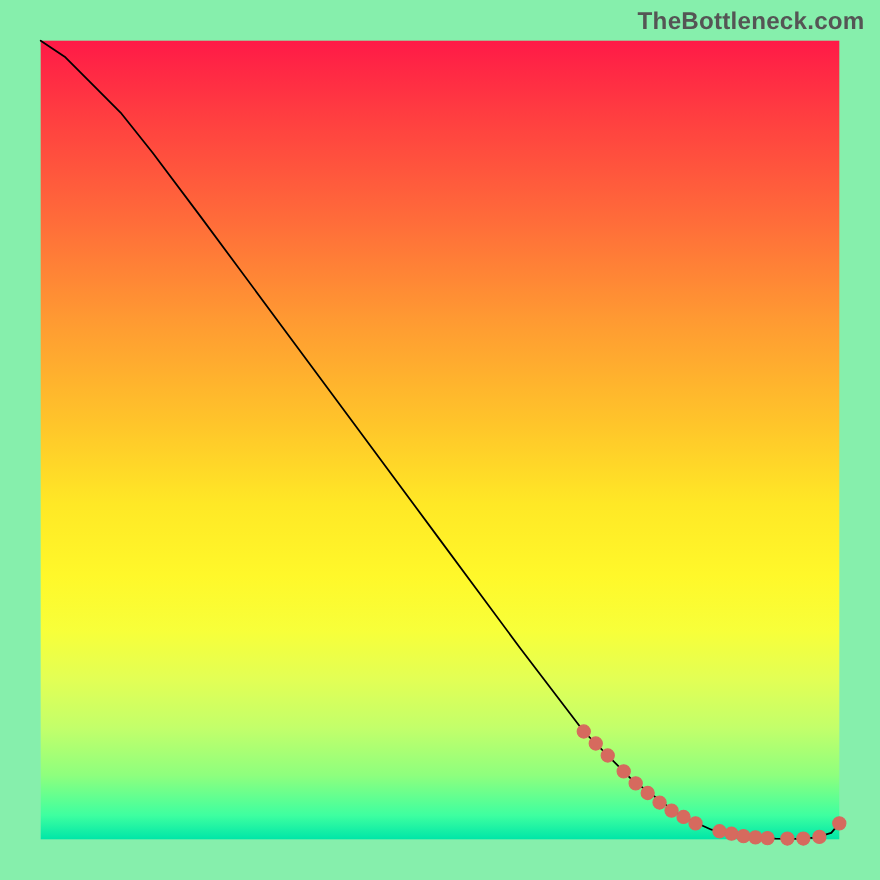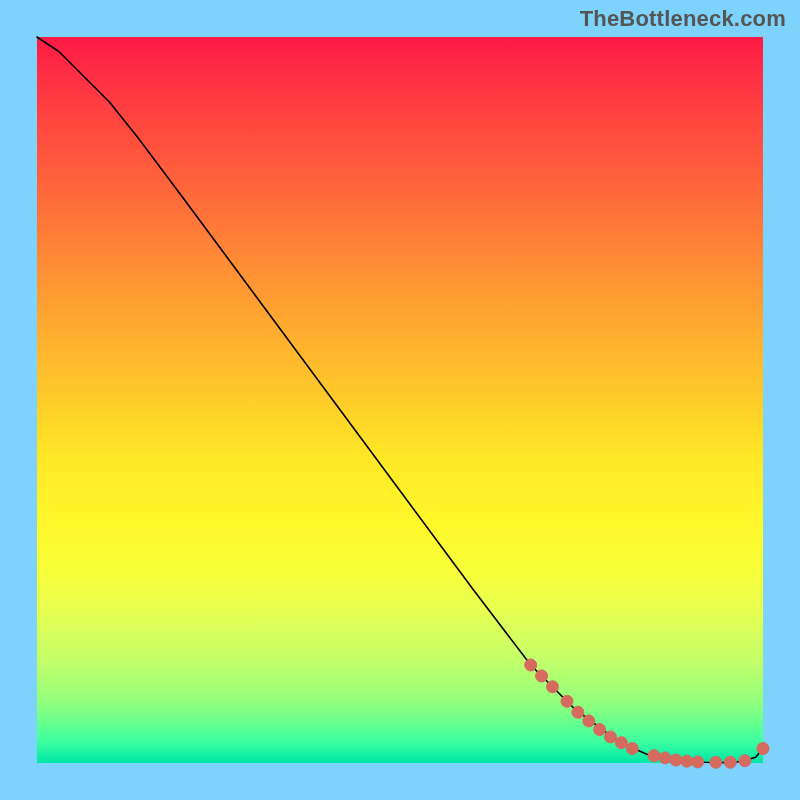--- a/index.html
+++ b/index.html
@@ -8,21 +8,21 @@
     width: 800px;
     height: 800px;
     background: #000;
     overflow: hidden;
     font-family: Arial, Helvetica, sans-serif;
   }
   .frame {
     position: relative;
     width: 800px;
     height: 800px;
-    background: #7dd3fc;
+    background: #86efac;
   }
   .watermark {
     position: absolute;
     top: 6px;
     right: 14px;
     font-size: 22px;
     font-weight: 600;
     color: #555;
     letter-spacing: 0.2px;
     user-select: none;

